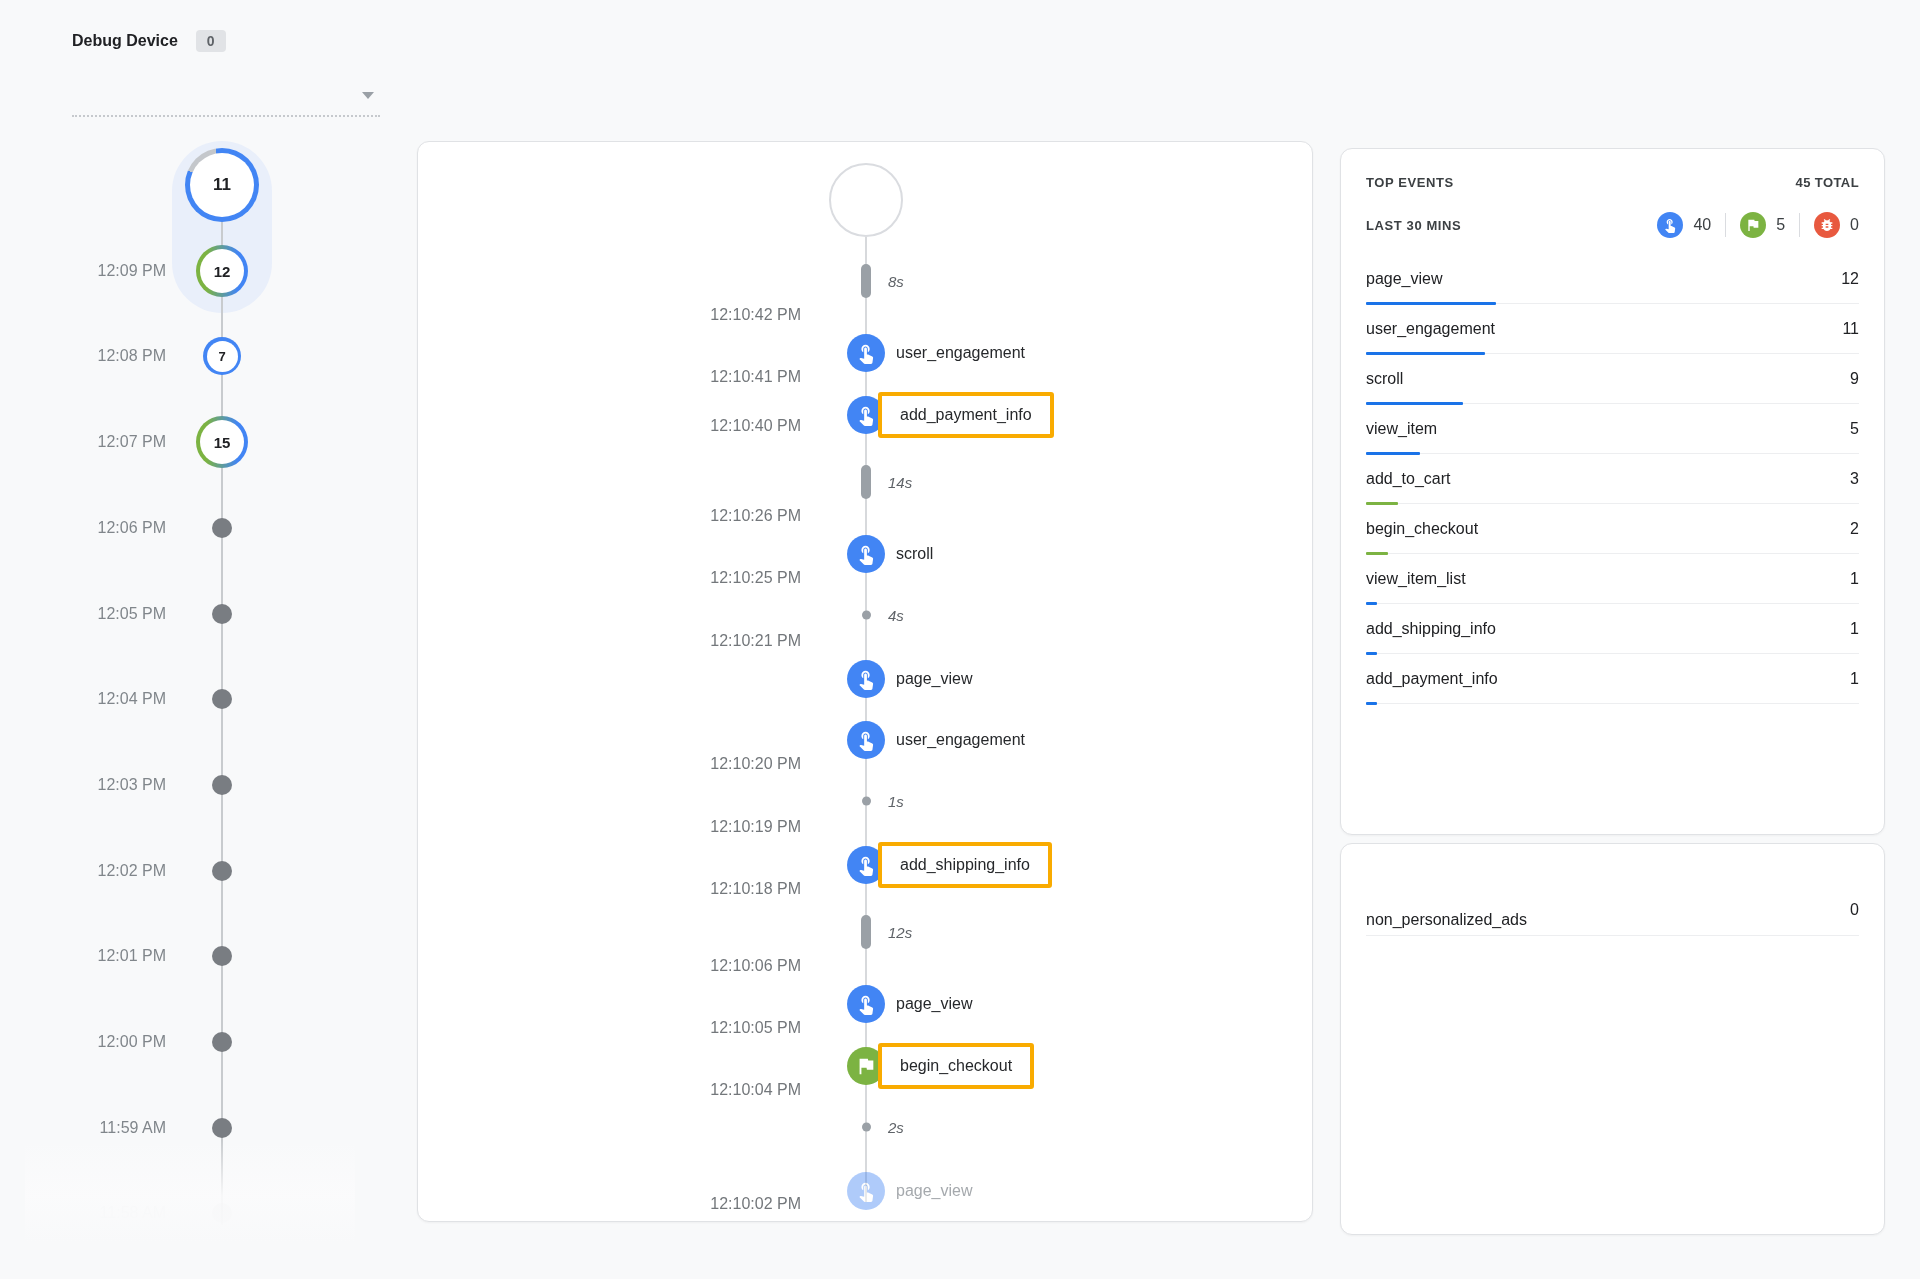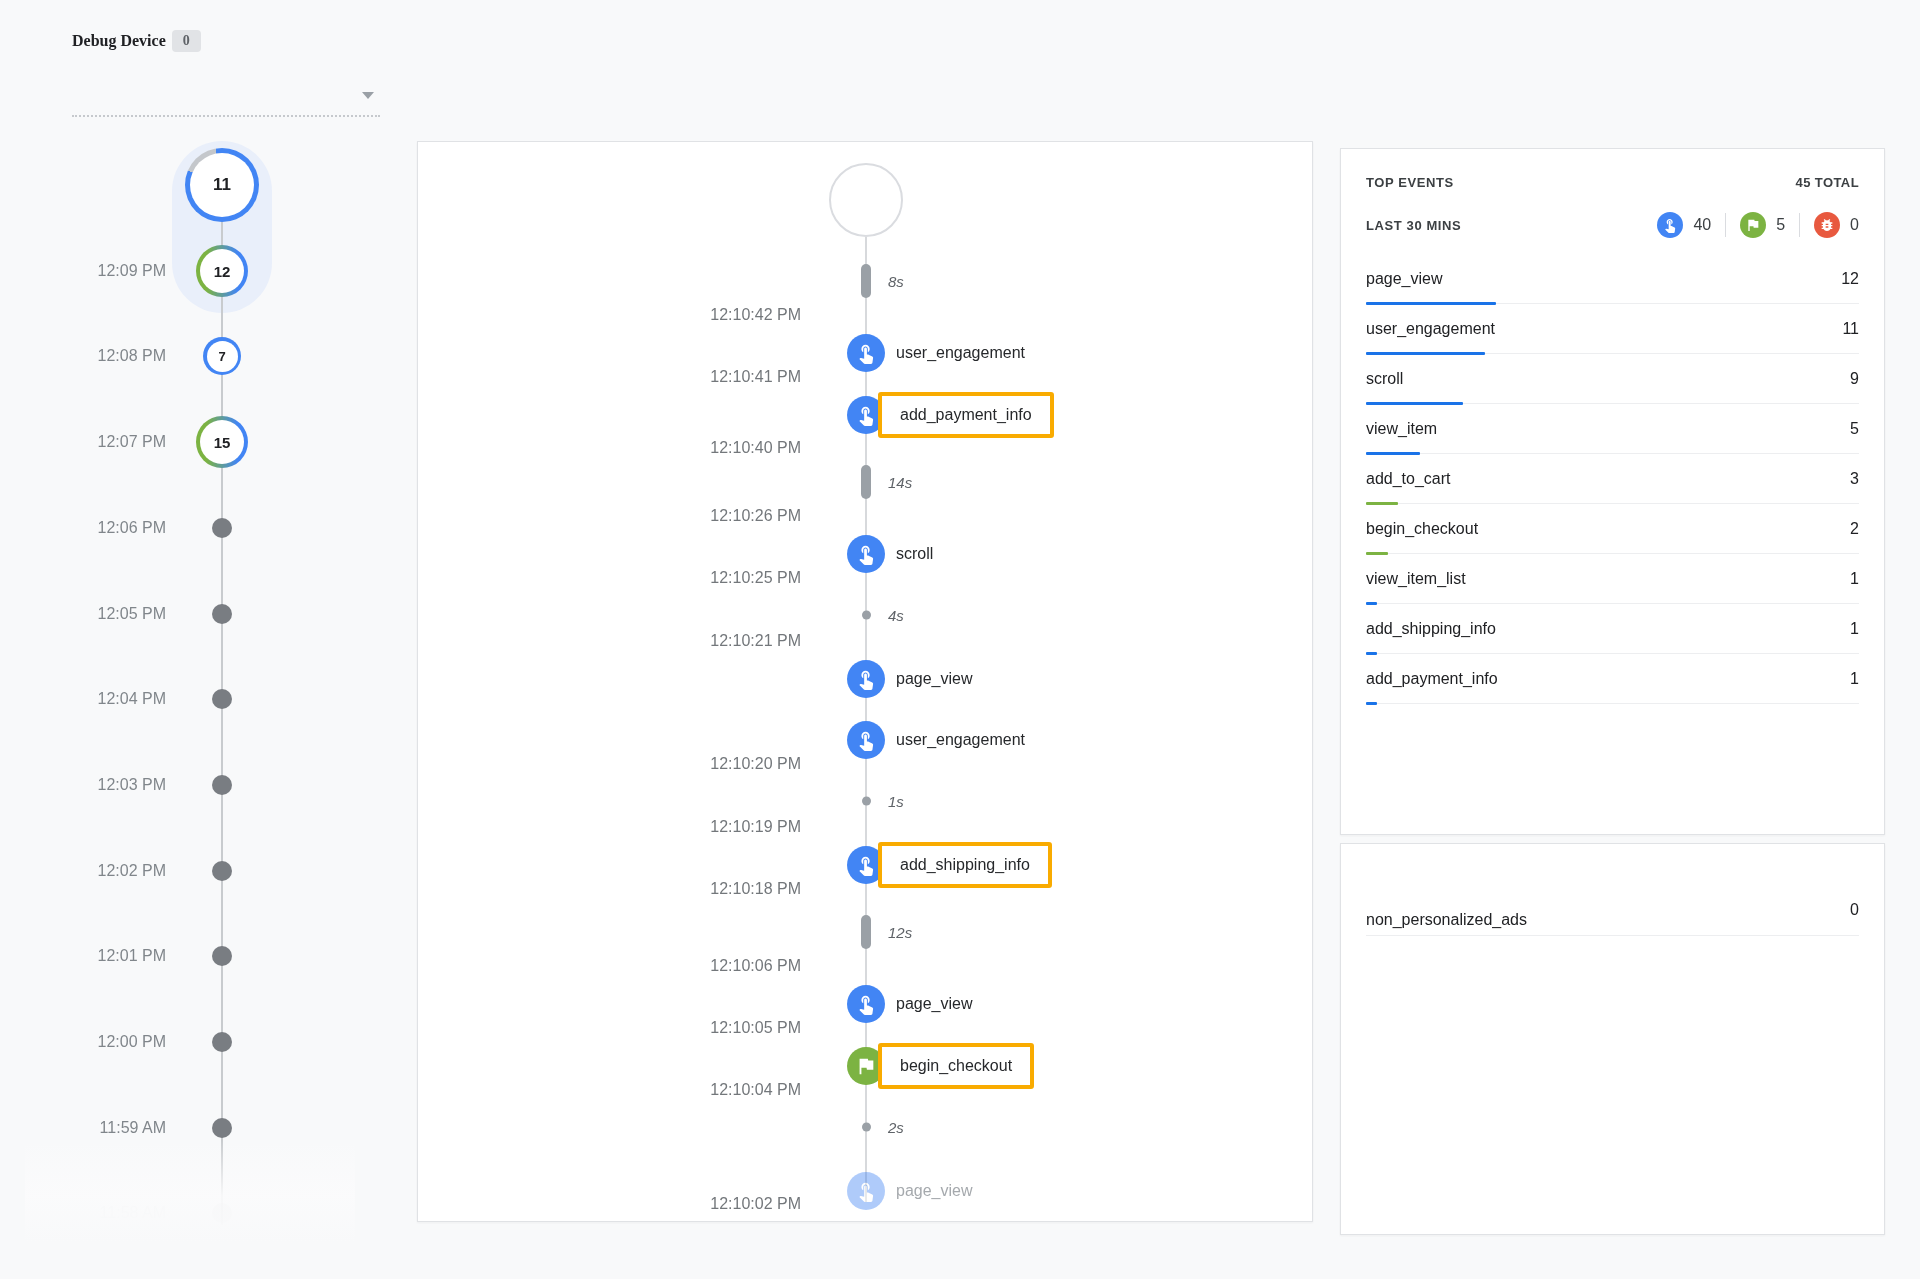--- a/index.html
+++ b/index.html
@@ -6,21 +6,21 @@
   html,body { width:1920px; height:1279px; }
   body {
     background:#F8F9FA;
     font-family:"Liberation Sans", sans-serif;
     color:#202124;
     position:relative;
     overflow:hidden;
   }
   
   .device-block { position:absolute; left:72px; top:30px; width:310px; }
-  .device-row { display:flex; align-items:center; gap:6px; cursor:pointer;font-family:Liberation Serif, serif; }
+  .device-row { display:flex; align-items:center; gap:18px; cursor:pointer; }
   .device-label { font-size:16px; font-weight:bold; color:#202124; }
   .device-badge { background:#E1E3E6; color:#5F6368; font-size:14px; font-weight:bold;
                   border-radius:4px; padding:3px 11px; }
   .device-caret { position:absolute; right:8px; top:62px; width:0; height:0;
                   border-left:6px solid transparent; border-right:6px solid transparent;
                   border-top:7px solid #9AA0A6; cursor:pointer; }
   .device-underline { position:absolute; left:0; top:85px; width:308px;
                       border-top:2px dotted #C6C9CD; }
   
   .minute-timeline { position:absolute; left:0; top:0; width:400px; height:1279px; }
@@ -33,21 +33,21 @@
             background:#797D82; transform:translate(-50%,-50%); left:222px; }
   .mt-circle { position:absolute; border-radius:50%; transform:translate(-50%,-50%);
                left:222px; display:flex; align-items:center; justify-content:center; cursor:pointer; }
   .mt-circle .inner { background:#fff; border-radius:50%; display:flex; align-items:center;
                       justify-content:center; font-weight:bold; color:#202124; }
   .mt-fade { position:absolute; left:25px; top:1140px; width:330px; height:139px;
              background:linear-gradient(180deg, rgba(248,249,250,0) 0%, rgba(251,251,252,.92) 40%, #F8F9FA 75%);
              pointer-events:none; }
   .mt-faded { opacity:.25; }
   
-  .card { background:#fff; border:1px solid #E0E2E5; border-radius:0;
+  .card { background:#fff; border:1px solid #E0E2E5; border-radius:12px;
           box-shadow:0 1px 2px rgba(60,64,67,.05); }
   .stream-card { position:absolute; left:417px; top:141px; width:896px; height:1081px; }
   .stream-body { position:relative; width:100%; height:100%; overflow:hidden; }
   .stream-line { position:absolute; left:447px; top:95px; width:2px; height:965px; background:#D7D9DC; }
   .start-circle { position:absolute; left:411px; top:21px; width:74px; height:74px;
                   border:2px solid #DADCE0; border-radius:50%; background:#fff; }
   .gap-pill { position:absolute; left:443px; width:10px; height:34px; background:#9AA0A6;
               border-radius:5px; transform:translateY(-50%); }
   .gap-dot { position:absolute; left:443.5px; width:9px; height:9px; background:#9AA0A6;
              border-radius:50%; transform:translateY(-50%); }
@@ -167,21 +167,21 @@
         </div>
         <div class="stream-time" style="top: 235px;">12:10:41 PM</div>
         <div>
           <div class="ev-icon" style="top: 273px; background: rgb(66, 133, 244);">
             <svg viewBox="0 0 24 24">
               <path fill="#fff" d="M9 11.24V7.5C9 6.12 10.12 5 11.5 5S14 6.12 14 7.5v3.74c1.21-.81 2-2.18 2-3.74C16 5.01 13.99 3 11.5 3S7 5.01 7 7.5c0 1.56.79 2.93 2 3.74zm9.84 4.63l-4.54-2.26c-.17-.07-.35-.11-.54-.11H13v-6c0-.83-.67-1.5-1.5-1.5S10 6.67 10 7.5v10.74l-3.43-.72c-.08-.01-.15-.03-.24-.03-.31 0-.59.13-.79.33l-.79.8 4.94 4.94c.27.27.65.44 1.06.44h6.79c.75 0 1.33-.55 1.44-1.28l.75-5.27c.01-.07.02-.14.02-.2 0-.62-.38-1.16-.91-1.38z"></path>
             </svg>
           </div>
           <div class="ev-label boxed" style="top: 273px;">add_payment_info</div>
         </div>
-        <div class="stream-time" style="top: 306px;">12:10:40 PM</div>
+        <div class="stream-time" style="top: 284px;">12:10:40 PM</div>
         <div class="gap-pill" style="top: 340px;"></div>
         <div class="gap-label" style="top: 340px;">14s</div>
         <div class="stream-time" style="top: 374px;">12:10:26 PM</div>
         <div>
           <div class="ev-icon" style="top: 412px; background: rgb(66, 133, 244);">
             <svg viewBox="0 0 24 24">
               <path fill="#fff" d="M9 11.24V7.5C9 6.12 10.12 5 11.5 5S14 6.12 14 7.5v3.74c1.21-.81 2-2.18 2-3.74C16 5.01 13.99 3 11.5 3S7 5.01 7 7.5c0 1.56.79 2.93 2 3.74zm9.84 4.63l-4.54-2.26c-.17-.07-.35-.11-.54-.11H13v-6c0-.83-.67-1.5-1.5-1.5S10 6.67 10 7.5v10.74l-3.43-.72c-.08-.01-.15-.03-.24-.03-.31 0-.59.13-.79.33l-.79.8 4.94 4.94c.27.27.65.44 1.06.44h6.79c.75 0 1.33-.55 1.44-1.28l.75-5.27c.01-.07.02-.14.02-.2 0-.62-.38-1.16-.91-1.38z"></path>
             </svg>
           </div>
           <div class="ev-label" style="top: 412px;">scroll</div>

